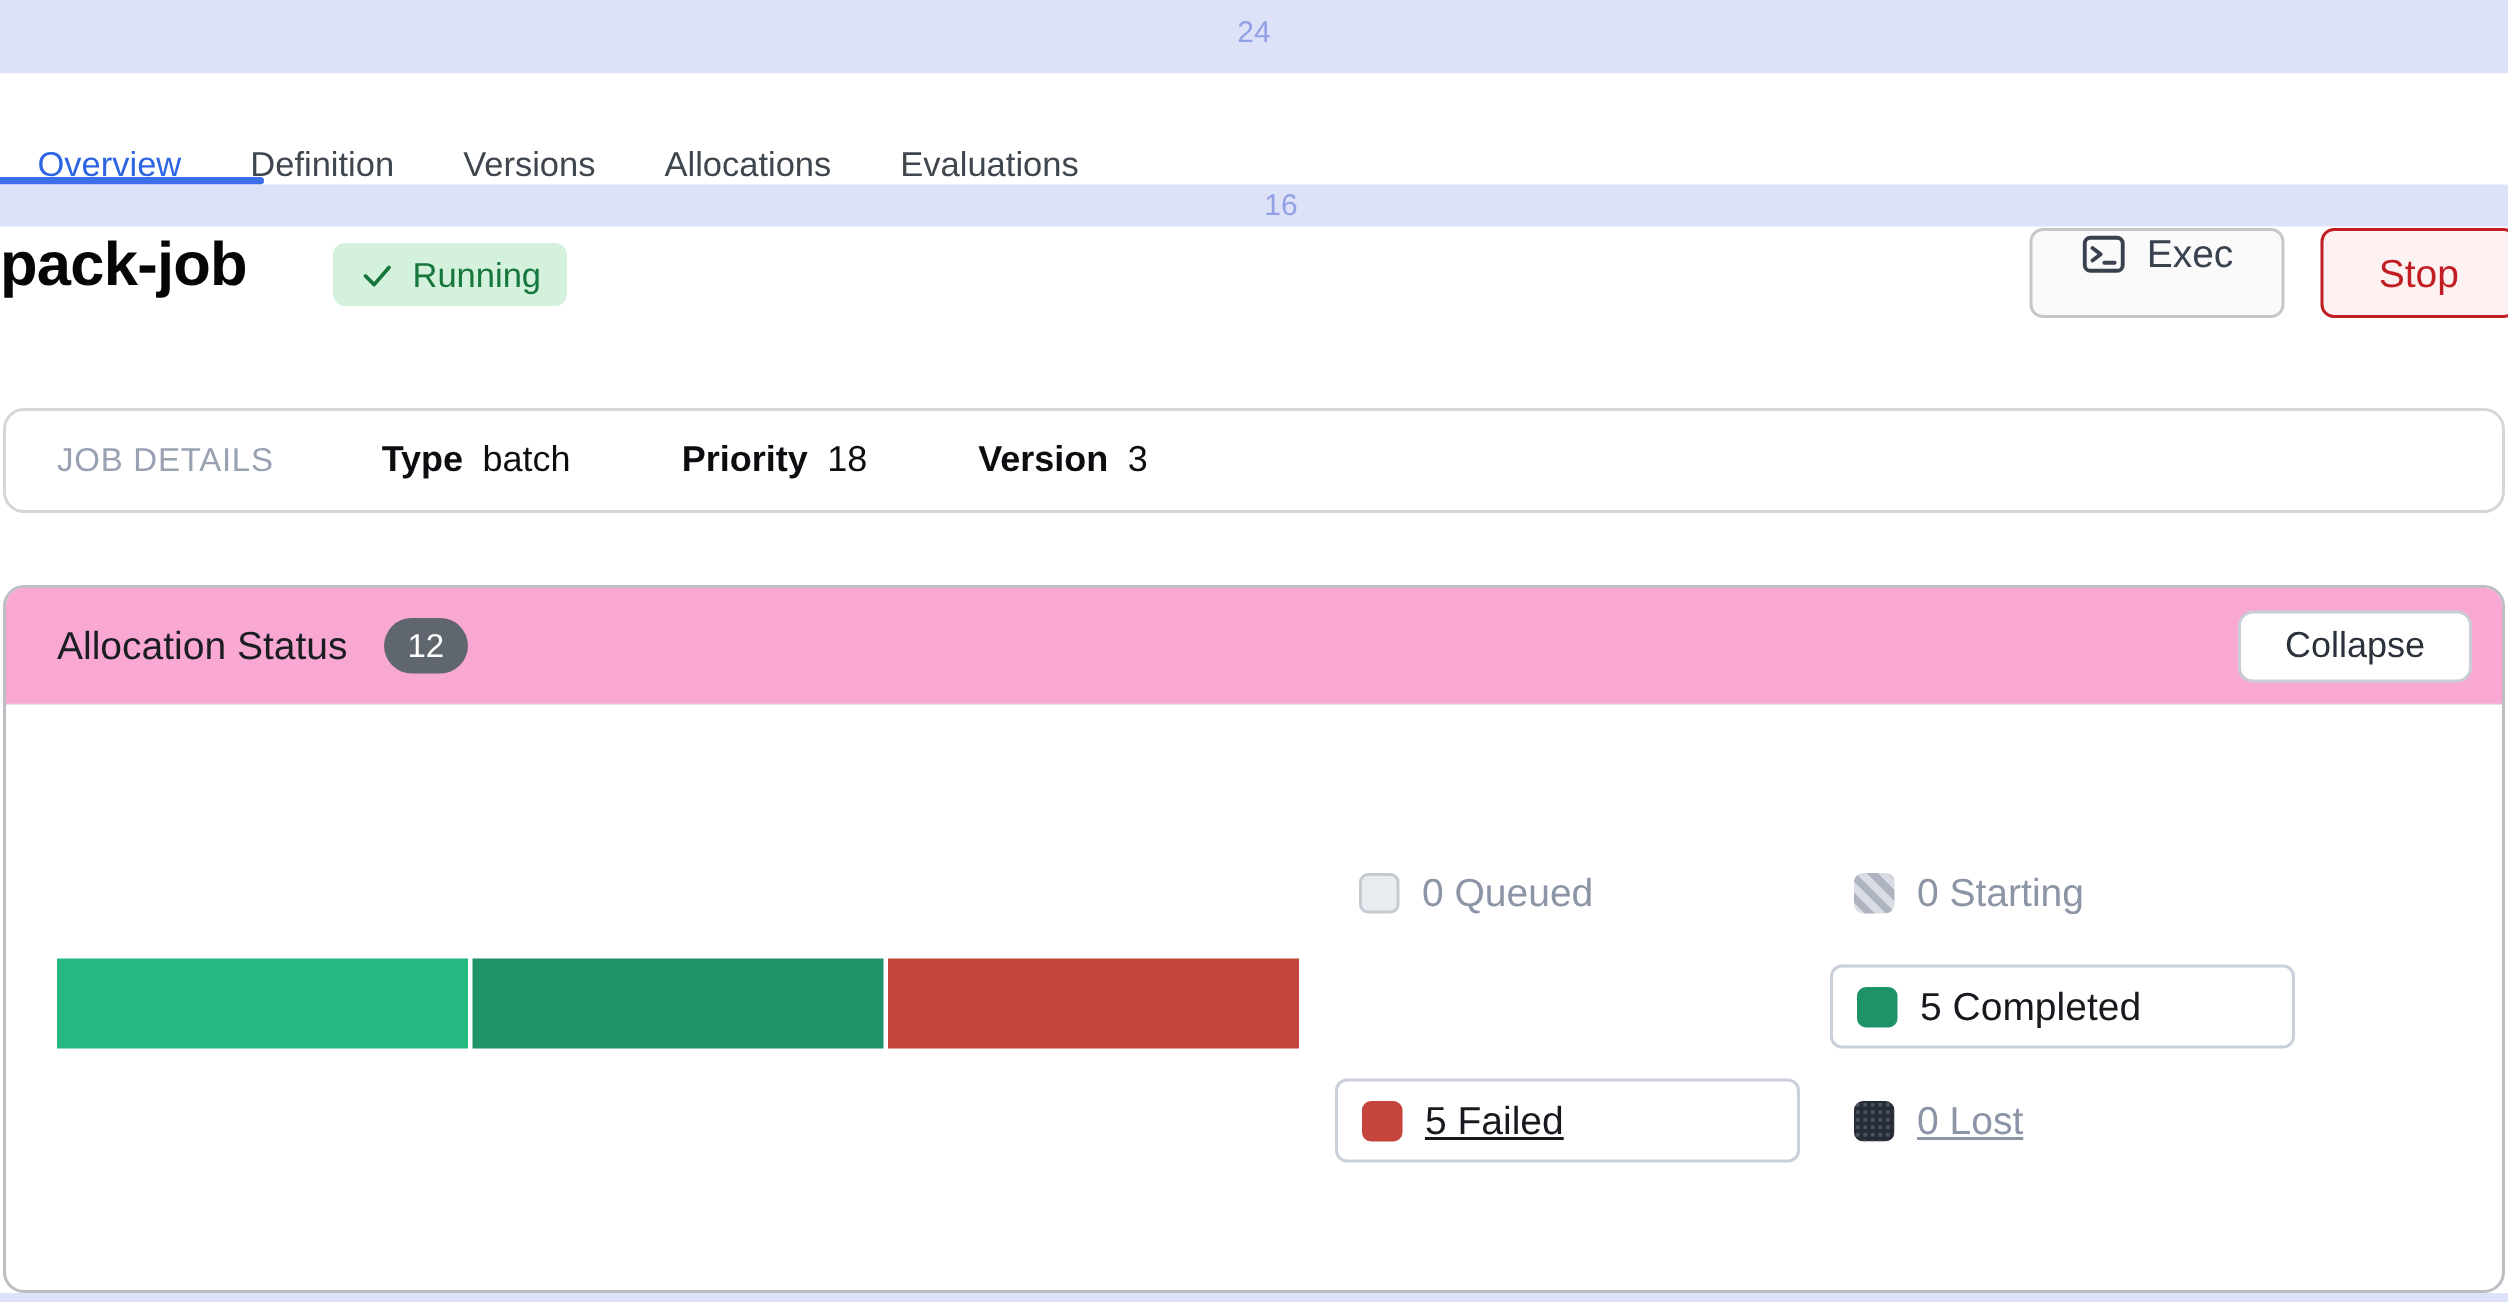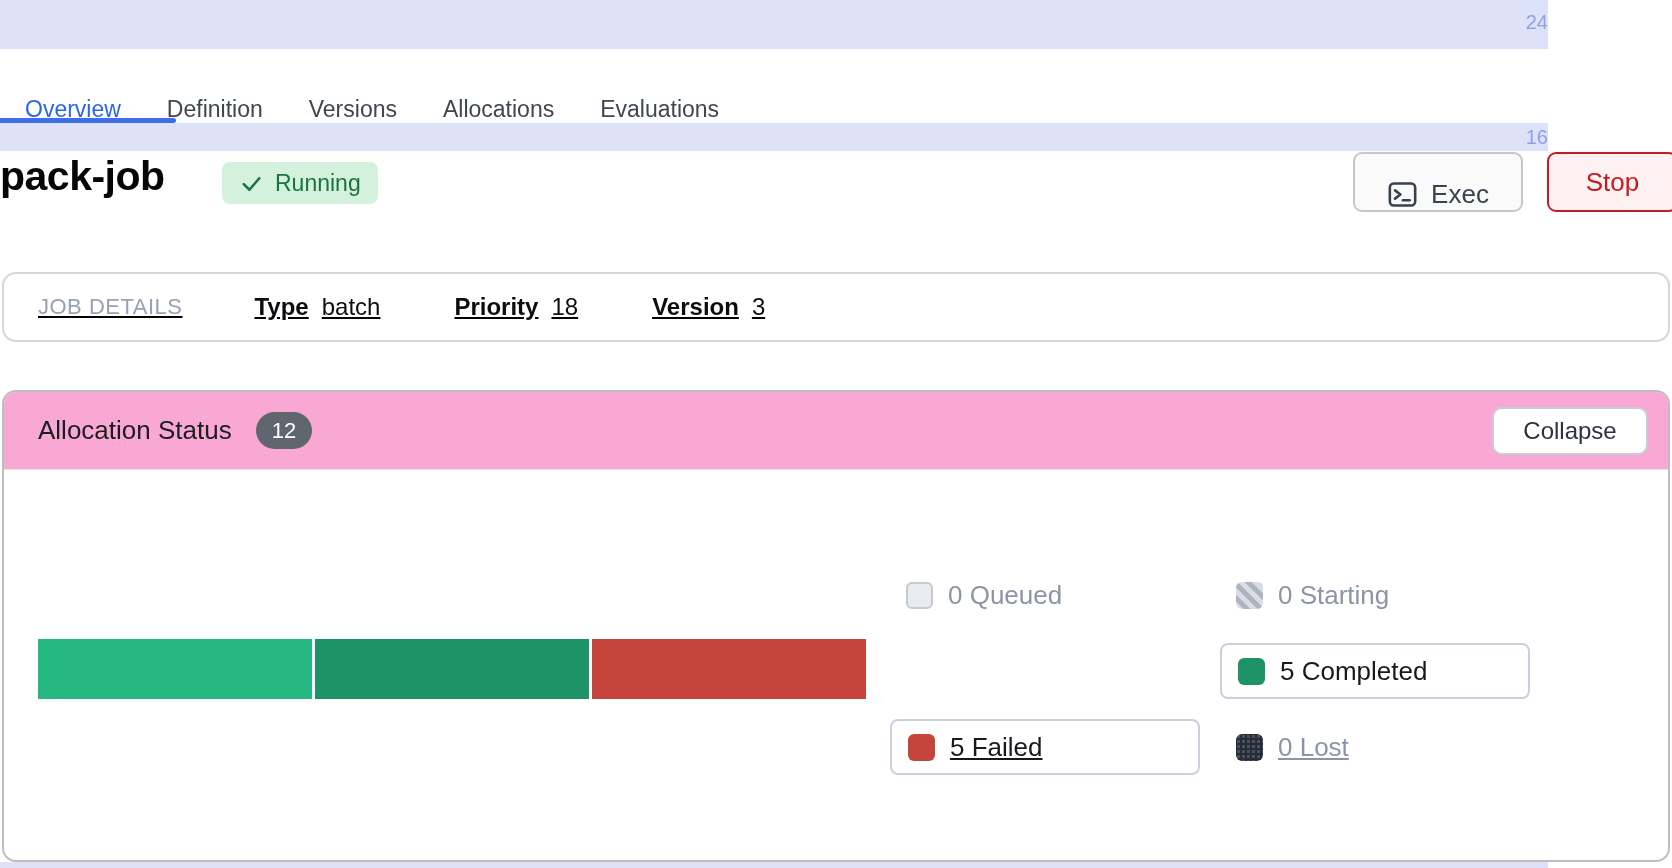--- a/index.html
+++ b/index.html
@@ -1,21 +1,21 @@
 <!DOCTYPE html>
 <html><head>
 <meta charset="utf-8">
 <style>
   * { margin:0; padding:0; box-sizing:border-box; }
   html,body { width:1672px; height:868px; background:#fff;
     font-family:"Liberation Sans","DejaVu Sans",sans-serif; }
   #app { position:relative; width:1672px; height:868px; overflow:hidden; background:#fff; }
 
   
-  .spacer { position:absolute; left:0; width:1548px; background:#dde2f9; text-align:right;
+  .spacer { position:absolute; left:0; width:1672px; background:#dde2f9; text-align:center;
     color:#92a0e6; font-size:20px; }
   .spacer-top { top:0; height:49px; line-height:44px; }
   .spacer-mid { top:123px; height:28px; line-height:28px;padding-left:36px; }
   .spacer-bottom { top:862px; height:6px; }
 
   
   .tabbar { position:absolute; top:49px; left:0; width:1672px; height:74px; background:#fff;
     display:flex; align-items:flex-end; padding-left:25px; gap:46px; }
   .tab { font-size:23px; color:#40464e; cursor:pointer; white-space:nowrap; }
   .tab.active { color:#2e65e3; }
@@ -24,30 +24,30 @@
 
   
   .title-row { position:absolute; top:151px; left:0; width:1672px; height:64px; }
   .page-title { position:absolute; left:0; top:2px; font-size:41px; font-weight:700;
     color:#060606; letter-spacing:-0.5px; }
   .status-badge { position:absolute; left:222px; top:11px; height:42px; display:inline-flex;
     align-items:center; gap:11px; padding:0 17px; background:#d3f1dd; border-radius:8px;
     color:#16763b; font-size:23px; }
   .btn-exec { position:absolute; left:1353px; top:1px; width:170px; height:60px;
     background:#fafafa; border:2px solid #c7c7cb; border-radius:9px; display:flex;
-    align-items:flex-end; justify-content:center; gap:13px; color:#3a4250; font-size:26px;
+    align-items:flex-start; justify-content:center; gap:13px; color:#3a4250; font-size:26px;
     cursor:pointer; }
   .btn-stop { position:absolute; left:1547px; top:1px; width:131px; height:60px;
     background:#fdf2f1; border:2px solid #c11d23; border-radius:9px; display:flex;
     align-items:center; justify-content:center; color:#c11d23; font-size:26px; cursor:pointer; }
 
   
   .jd-card { position:absolute; top:272px; left:2px; width:1668px; height:70px;
     border:2px solid #d6d6da; border-radius:14px; background:#fff; display:flex;
-    align-items:center; padding-left:34px;text-decoration:underline; }
+    align-items:center; padding-left:34px; }
   .jd-label { font-size:22px; color:#98a2b3; letter-spacing:0.5px; margin-right:72px; }
   .jd-field { display:flex; align-items:flex-end; margin-right:74px; font-size:24px; color:#0b0d10; }
   .jd-field .k { font-weight:700; margin-right:13px; }
 
   
   .alloc-card { position:absolute; top:390px; left:2px; width:1668px; height:472px;
     border:2px solid #bdbdc3; border-radius:14px; background:#fff; }
   .alloc-header { position:absolute; top:0; left:0; width:100%; height:78px; background:#f9a8d4;
     border-bottom:1px solid #e4e4e8; border-radius:12px 12px 0 0; display:flex;
     align-items:center; padding:0 20px 0 34px; }

